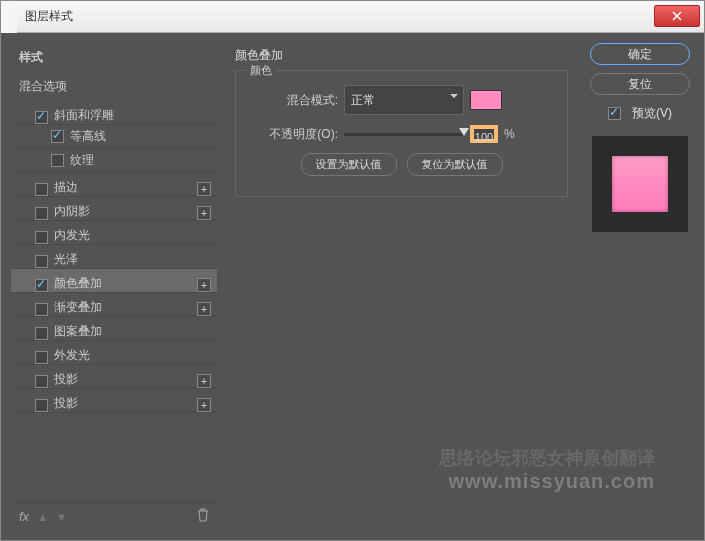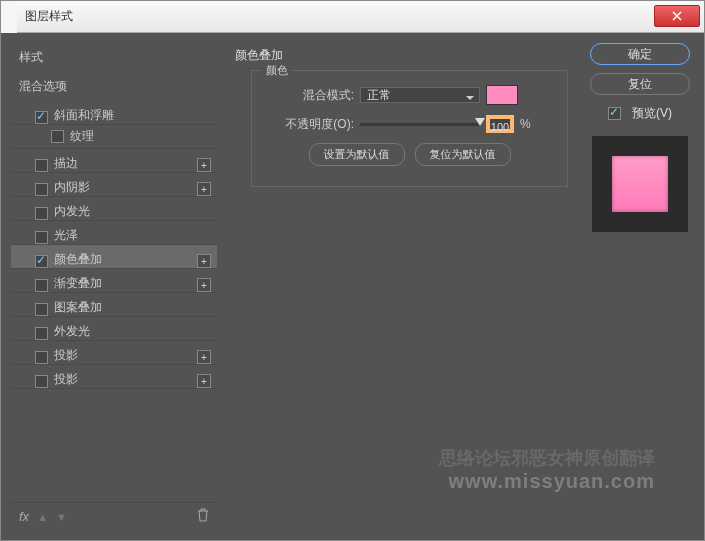--- a/index.html
+++ b/index.html
@@ -4,41 +4,41 @@
 <style>
 * { box-sizing: border-box; margin: 0; padding: 0; font-family: "Microsoft YaHei", sans-serif; }
 body { background: #f5f5f5; width: 705px; height: 541px; overflow: hidden; }
 .window { width: 705px; height: 541px; background: #f5f5f5; border: 1px solid #888; }
 .titlebar { height: 32px; background: linear-gradient(#f9f9f9,#e8e8e8); display: flex; align-items: center; padding: 0 8px; border-bottom: 1px solid #aaa; position: relative; margin-left: 16px; }
 .titlebar .title { font-size: 12px; color: #333; }
 .close-btn { position: absolute; right: 4px; top: 4px; width: 46px; height: 22px; background: linear-gradient(#e66,#c33); border: 1px solid #a22; border-radius: 2px; display: flex; align-items: center; justify-content: center; }
 .close-btn svg { width: 10px; height: 10px; }
 .content { background: #535353; height: calc(100% - 32px); padding: 10px; display: flex; gap: 10px; }
 .sidebar { width: 206px; background: #535353; display: flex; flex-direction: column; }
-.style-header { font-size: 12px; color: #ccc; padding: 6px 8px; }
+.style-header { font-size: 12px; color: #ccc; padding: 6px 8px; font-weight: bold; }
 .blend-opts { font-size: 12px; color: #ccc; padding: 6px 8px; }
 .effect-list { flex: 1; }
 .effect-row { display: flex; align-items: center; height: 24px; padding: 0 6px; font-size: 12px; color: #ccc; border-bottom: 1px solid #4a4a4a; position: relative; cursor: pointer; }
 .effect-row.selected { background: #6a6a6a; }
 .effect-row.indent1 { padding-left: 24px; align-items: flex-end; }
 .effect-row.indent2 { padding-left: 40px; }
 .cb { width: 13px; height: 13px; border: 1px solid #888; background: #444; margin-right: 6px; position: relative; }
 .cb.checked::after { content: "✓"; position: absolute; top: -3px; left: 0px; font-size: 12px; color: #6cf; }
 .plus-btn { position: absolute; right: 6px; width: 14px; height: 14px; border: 1px solid #888; background: #4a4a4a; display: flex; align-items: center; justify-content: center; font-size: 10px; color: #ccc; }
 .sidebar-footer { height: 28px; display: flex; align-items: center; padding: 0 8px; border-top: 1px solid #4a4a4a; gap: 8px; }
 .sidebar-footer .fx { font-style: italic; font-size: 13px; color: #aaa; }
 .sidebar-footer .arrow { color: #777; font-size: 11px; }
 .sidebar-footer .trash { margin-left: auto; color: #aaa; }
 .main { flex: 1; padding: 4px 8px; font-size: 12px; color: #ccc; }
 .main-title { font-size: 12px; color: #ddd; margin-bottom: 6px; }
-.group { border: 1px solid #666; padding: 14px 12px 20px; position: relative; margin-left: 16px; }
+.group { border: 1px solid #666; padding: 14px 12px 20px; position: relative; }
 .group-label { position: absolute; top: -8px; left: 10px; background: #535353; padding: 0 4px; font-size: 11px; color: #ccc; }
 .form-row { display: flex; align-items: center; margin-bottom: 10px; gap: 6px; }
 .form-row .label { width: 90px; text-align: right; font-size: 12px; }
-.select { flex: 0 0 120px; height: 16px; background: #444; border: 1px solid #666; color: #ddd; font-size: 12px; padding: 0 20px 0 6px; position: relative; display: flex; align-items: center; }
+.select { flex: 0 0 120px; height: 30px; background: #444; border: 1px solid #666; color: #ddd; font-size: 12px; padding: 0 20px 0 6px; position: relative; display: flex; align-items: center; }
 .select::after { content: ""; position: absolute; right: 5px; top: 8px; border-left: 4px solid transparent; border-right: 4px solid transparent; border-top: 4px solid #ccc; }
 .swatch { width: 32px; height: 20px; background: #ff8bbf; border: 1px solid #333; }
 .slider-track { flex: 0 0 120px; height: 3px; background: #3a3a3a; position: relative; }
 .slider-thumb { position: absolute; top: -5px; width: 0; height: 0; border-left: 5px solid transparent; border-right: 5px solid transparent; border-top: 8px solid #ddd; }
 .num-input { width: 28px; height: 18px; background: #444; border: 4px solid #fdba74; color: #ddd; font-size: 11px; text-align: center; line-height: 16px; }
 .btn-row { display: flex; gap: 10px; justify-content: center; margin-top: 8px; }
 .small-btn { padding: 3px 14px; background: #535353; border: 1px solid #777; border-radius: 10px; font-size: 11px; color: #ddd; cursor: pointer; }
 .rightpane { width: 108px; display: flex; flex-direction: column; align-items: center; gap: 8px; }
 .pill-btn { width: 100px; height: 22px; border: 1px solid #777; border-radius: 11px; background: #535353; color: #ddd; font-size: 12px; display: flex; align-items: center; justify-content: center; cursor: pointer; }
 .pill-btn.primary { border-color: #6af; text-align: right; }
@@ -62,20 +62,24 @@
   </div>
   <div class="content">
 
     <div class="sidebar">
       <div class="style-header">样式</div>
       <div class="blend-opts">混合选项</div>
       <div class="effect-list" id="effect-list">
           <div class="effect-row indent1">
             <div class="cb checked"></div>
             <span>斜面和浮雕</span>
+          </div>
+          <div class="effect-row indent2">
+            <div class="cb checked"></div>
+            <span>等高线</span>
           </div>
           <div class="effect-row indent2">
             <div class="cb"></div>
             <span>纹理</span>
           </div>
           <div class="effect-row indent1">
             <div class="cb"></div>
             <span>描边</span>
             <div class="plus-btn">+</div>
           </div>

